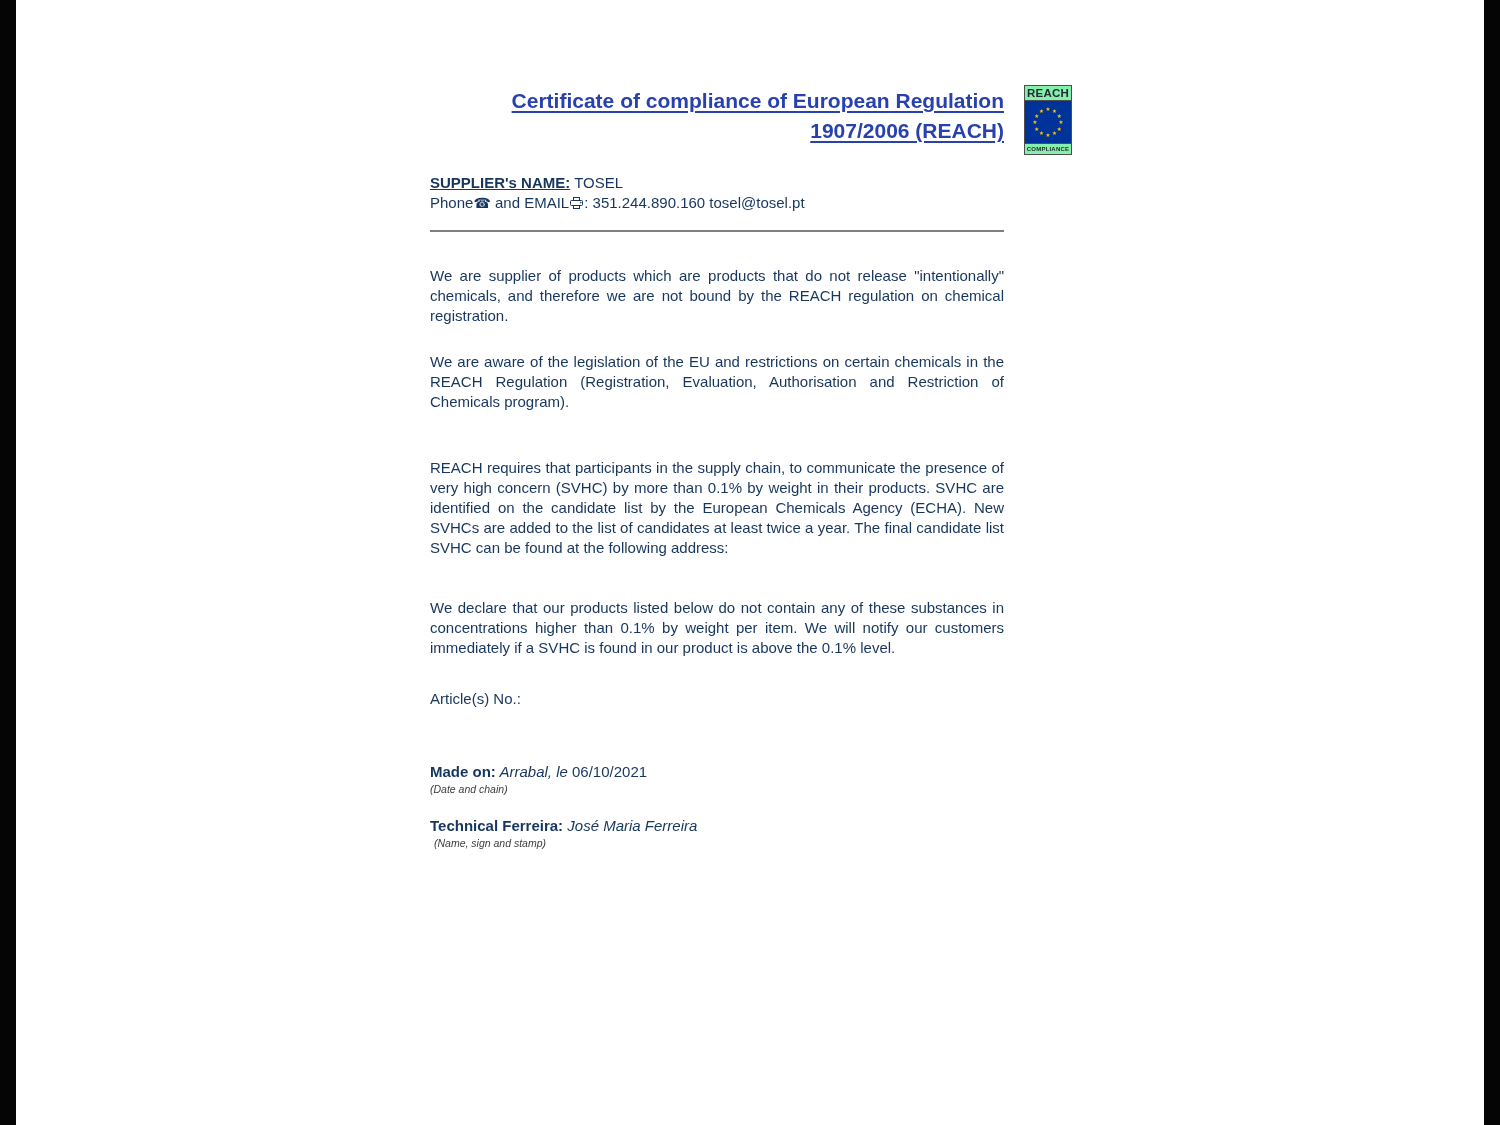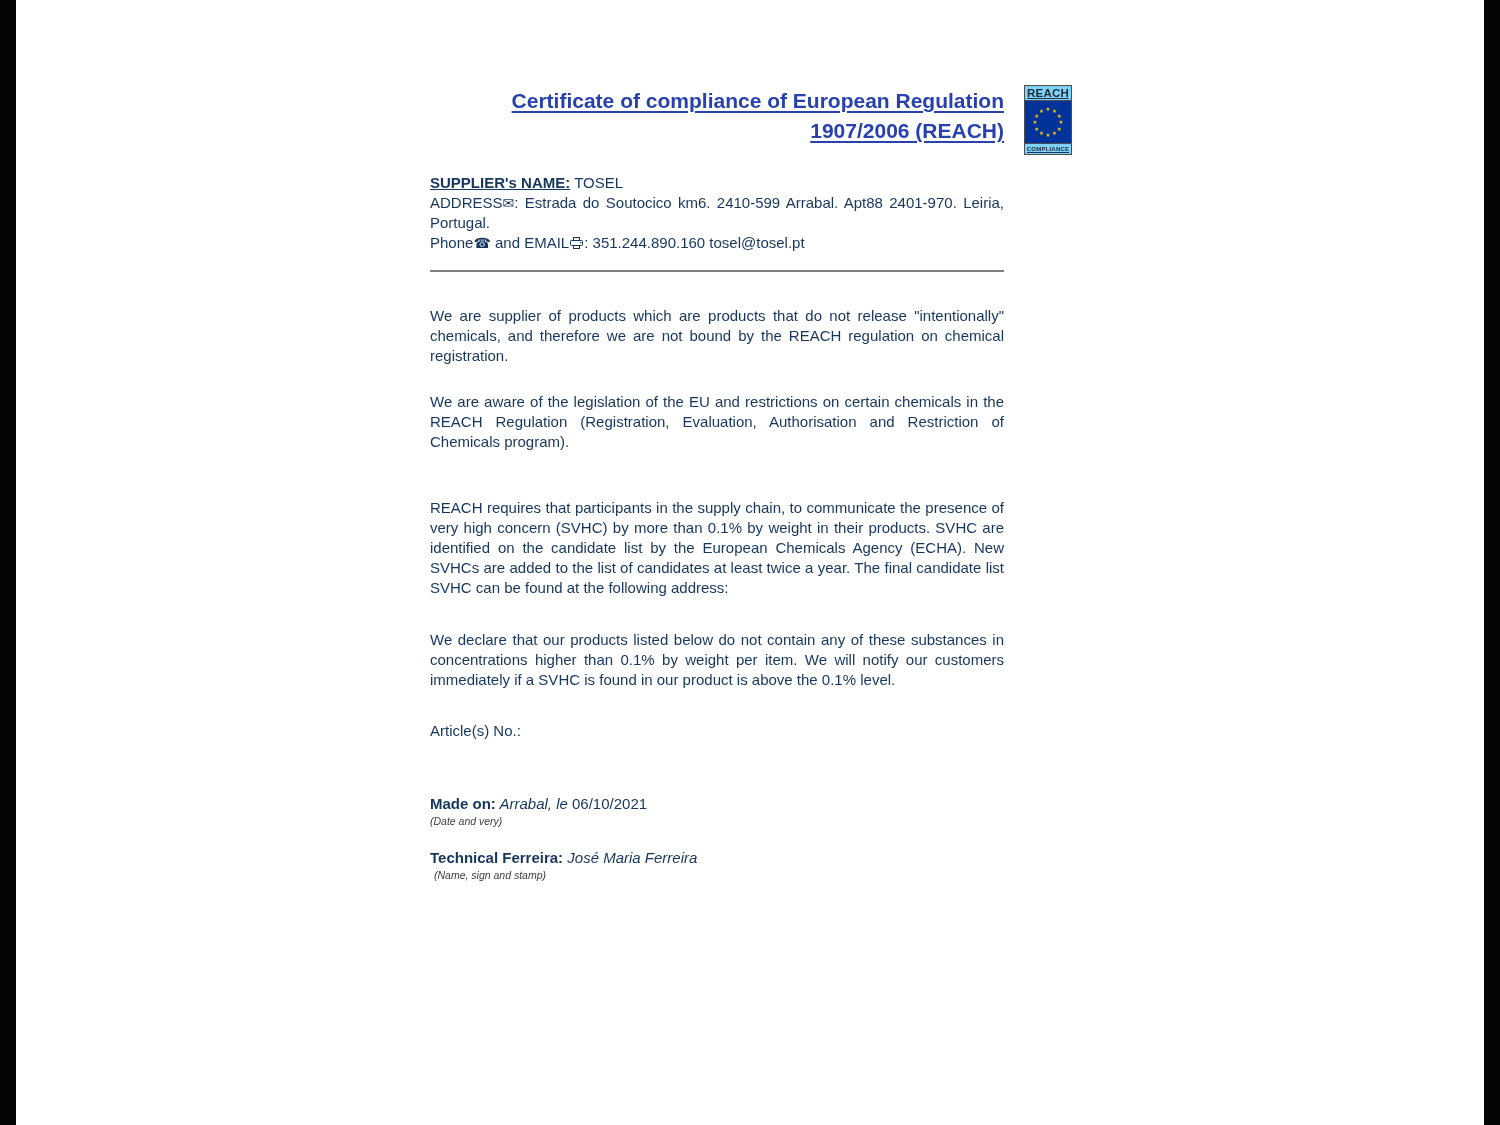--- a/index.html
+++ b/index.html
@@ -22,21 +22,21 @@
 
   .supplier { margin-top:26px; font-size:15px; line-height:20px; text-align:justify; }
   .sup-label { font-weight:bold; text-decoration:underline; }
   .glyph { font-size:14px; }
   .fax-wrap { display:inline-block; vertical-align:-1px; margin:0 1px; }
 
   hr.rule { border:none; border-top:2px solid #7f7f7f; margin-top:16px; }
 
   p.body { font-size:15px; line-height:20px; text-align:justify; }
   .p1 { margin-top:26px; } .p2 { margin-top:34px; }
-  .p3 { margin-top:46px; } .p4 { margin-top:32px; }
+  .p3 { margin-top:46px; } .p4 { margin-top:40px; }
 
   .linkline { margin-top:36px; text-align:center; font-size:15px; }
   .linkline a { color:var(--body-navy, #17365d); text-decoration:underline; }
 
   .articles { margin-top:32px; font-size:15px; }
 
   .made-on { margin-top:56px; font-size:15px; }
   .manager { margin-top:22px; font-size:15px; }
   .b { font-weight:bold;margin-top:11px; }
   .i { font-style:italic; }
@@ -45,21 +45,21 @@
 
   .signature { position:relative; margin-top:16px; width:160px; height:130px; }
   .scribble { position:absolute; left:0; top:0; }
   .stamp-l1, .stamp-l2 {
     position:absolute; font-family:"Liberation Serif", serif;
     font-size:9.5px; color:#1a1a1a; white-space:nowrap;
   }
   .stamp-l1 { left:33px; top:36px; }
   .stamp-l2 { left:37px; top:49px; }
 
-  .logo { position:absolute; left:1024px; top:85px; width:48px; border:1px solid #4d4d4d; background:#7dd3fc;text-decoration:underline; }
+  .logo { position:absolute; left:1024px; top:85px; width:48px; border:1px solid #4d4d4d; background:#86efac; }
   .logo-title {
     font-weight:bold; font-size:11.5px; text-align:center; color:#222a35;
     border-bottom:1px solid #4d4d4d; padding:1px 0; letter-spacing:0.2px;
   }
   .logo-flag { display:block; height:42px; background:var(--eu-blue, #003399); }
   .logo-flag svg { display:block; }
   .logo-caption {
     font-weight:bold; font-size:6px; text-align:center; color:#222a35;
     border-top:1px solid #4d4d4d; padding:2px 0; letter-spacing:0.2px;
   }
@@ -92,21 +92,20 @@
   </div>
   <div class="logo-caption">COMPLIANCE</div>
 </div>
 
 <div class="content">
 
   <h1 class="title"><span>Certificate of compliance of European Regulation</span><br><span>1907/2006 (REACH)</span></h1>
 
   <div class="supplier">
     <p><span class="sup-label">SUPPLIER's NAME:</span><span> TOSEL</span></p>
-    <p><span>ADDRESS</span><span class="glyph">✉</span><span>: Estrada do Soutocico km6. 2410-599 Arrabal. Apt88 2401-970. Leiria, Portugal.</span></p>
     <p><span>Phone</span><span class="glyph">☎</span><span> and EMAIL</span><span class="fax-wrap"><svg width="13" height="12" viewBox="0 0 13 12" xmlns="http://www.w3.org/2000/svg">
             <g fill="none" stroke="#17365d" stroke-width="1">
               <rect x="3.5" y="0.5" width="6" height="3"></rect>
               <rect x="0.5" y="3.5" width="12" height="5" rx="1"></rect>
               <rect x="3.5" y="8.5" width="6" height="3"></rect>
               <circle cx="10.8" cy="5.6" r="0.4" fill="#17365d"></circle>
             </g>
           </svg></span><span>: 351.244.890.160 tosel@tosel.pt</span></p>
   </div>
 
@@ -115,19 +114,19 @@
   <p class="body p2">We are supplier of products which are products that do not release "intentionally" chemicals, and therefore we are not bound by the REACH regulation on chemical registration.</p>
   <p class="body p1">We are aware of the legislation of the EU and restrictions on certain chemicals in the REACH Regulation (Registration, Evaluation, Authorisation and Restriction of Chemicals program).</p>
   <p class="body p3">REACH requires that participants in the supply chain, to communicate the presence of very high concern (SVHC) by more than 0.1% by weight in their products. SVHC are identified on the candidate list by the European Chemicals Agency (ECHA). New SVHCs are added to the list of candidates at least twice a year. The final candidate list SVHC can be found at the following address:</p>
 
 
   <p class="body p4">We declare that our products listed below do not contain any of these substances in concentrations higher than 0.1% by weight per item. We will notify our customers immediately if a SVHC is found in our product is above the 0.1% level.</p>
 
   <p class="articles">Article(s) No.:</p>
 
   <p class="made-on"><span class="b">Made on:</span><span class="i"> Arrabal, le</span><span> 06/10/2021</span></p>
-  <p class="caption">(Date and very)</p>
+  <p class="caption">(Date and chain)</p>
 
   <p class="manager"><span class="b">Technical Ferreira:</span><span class="i"> José Maria Ferreira</span></p>
   <p class="caption indent">(Name, sign and stamp)</p>
 
 
 </div>
 
 </body></html>

